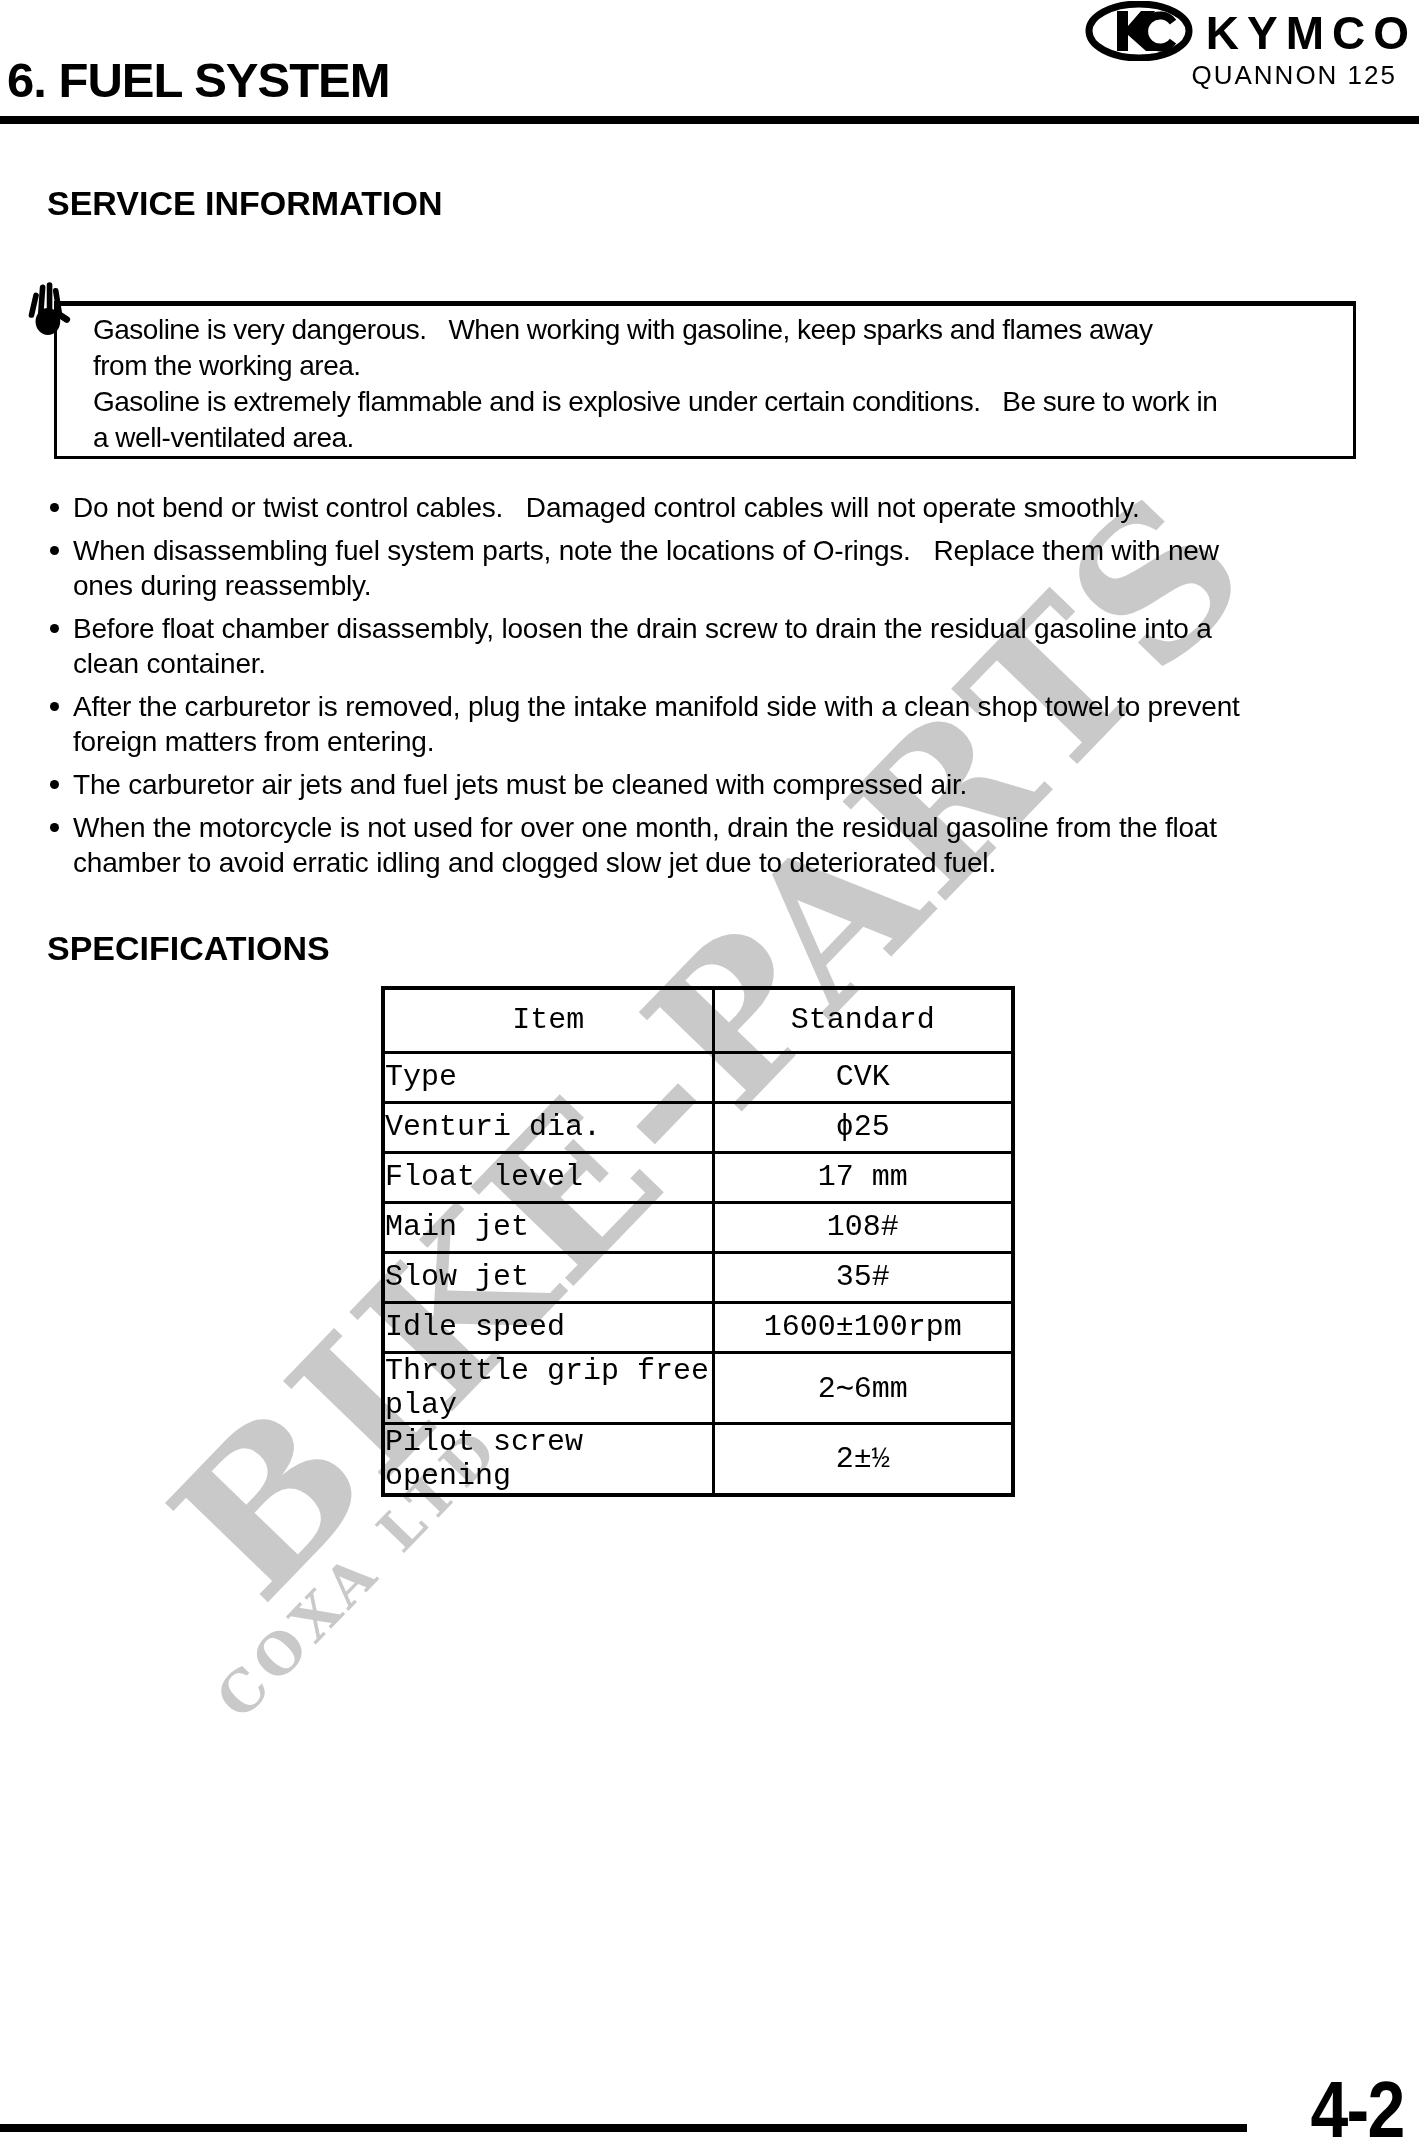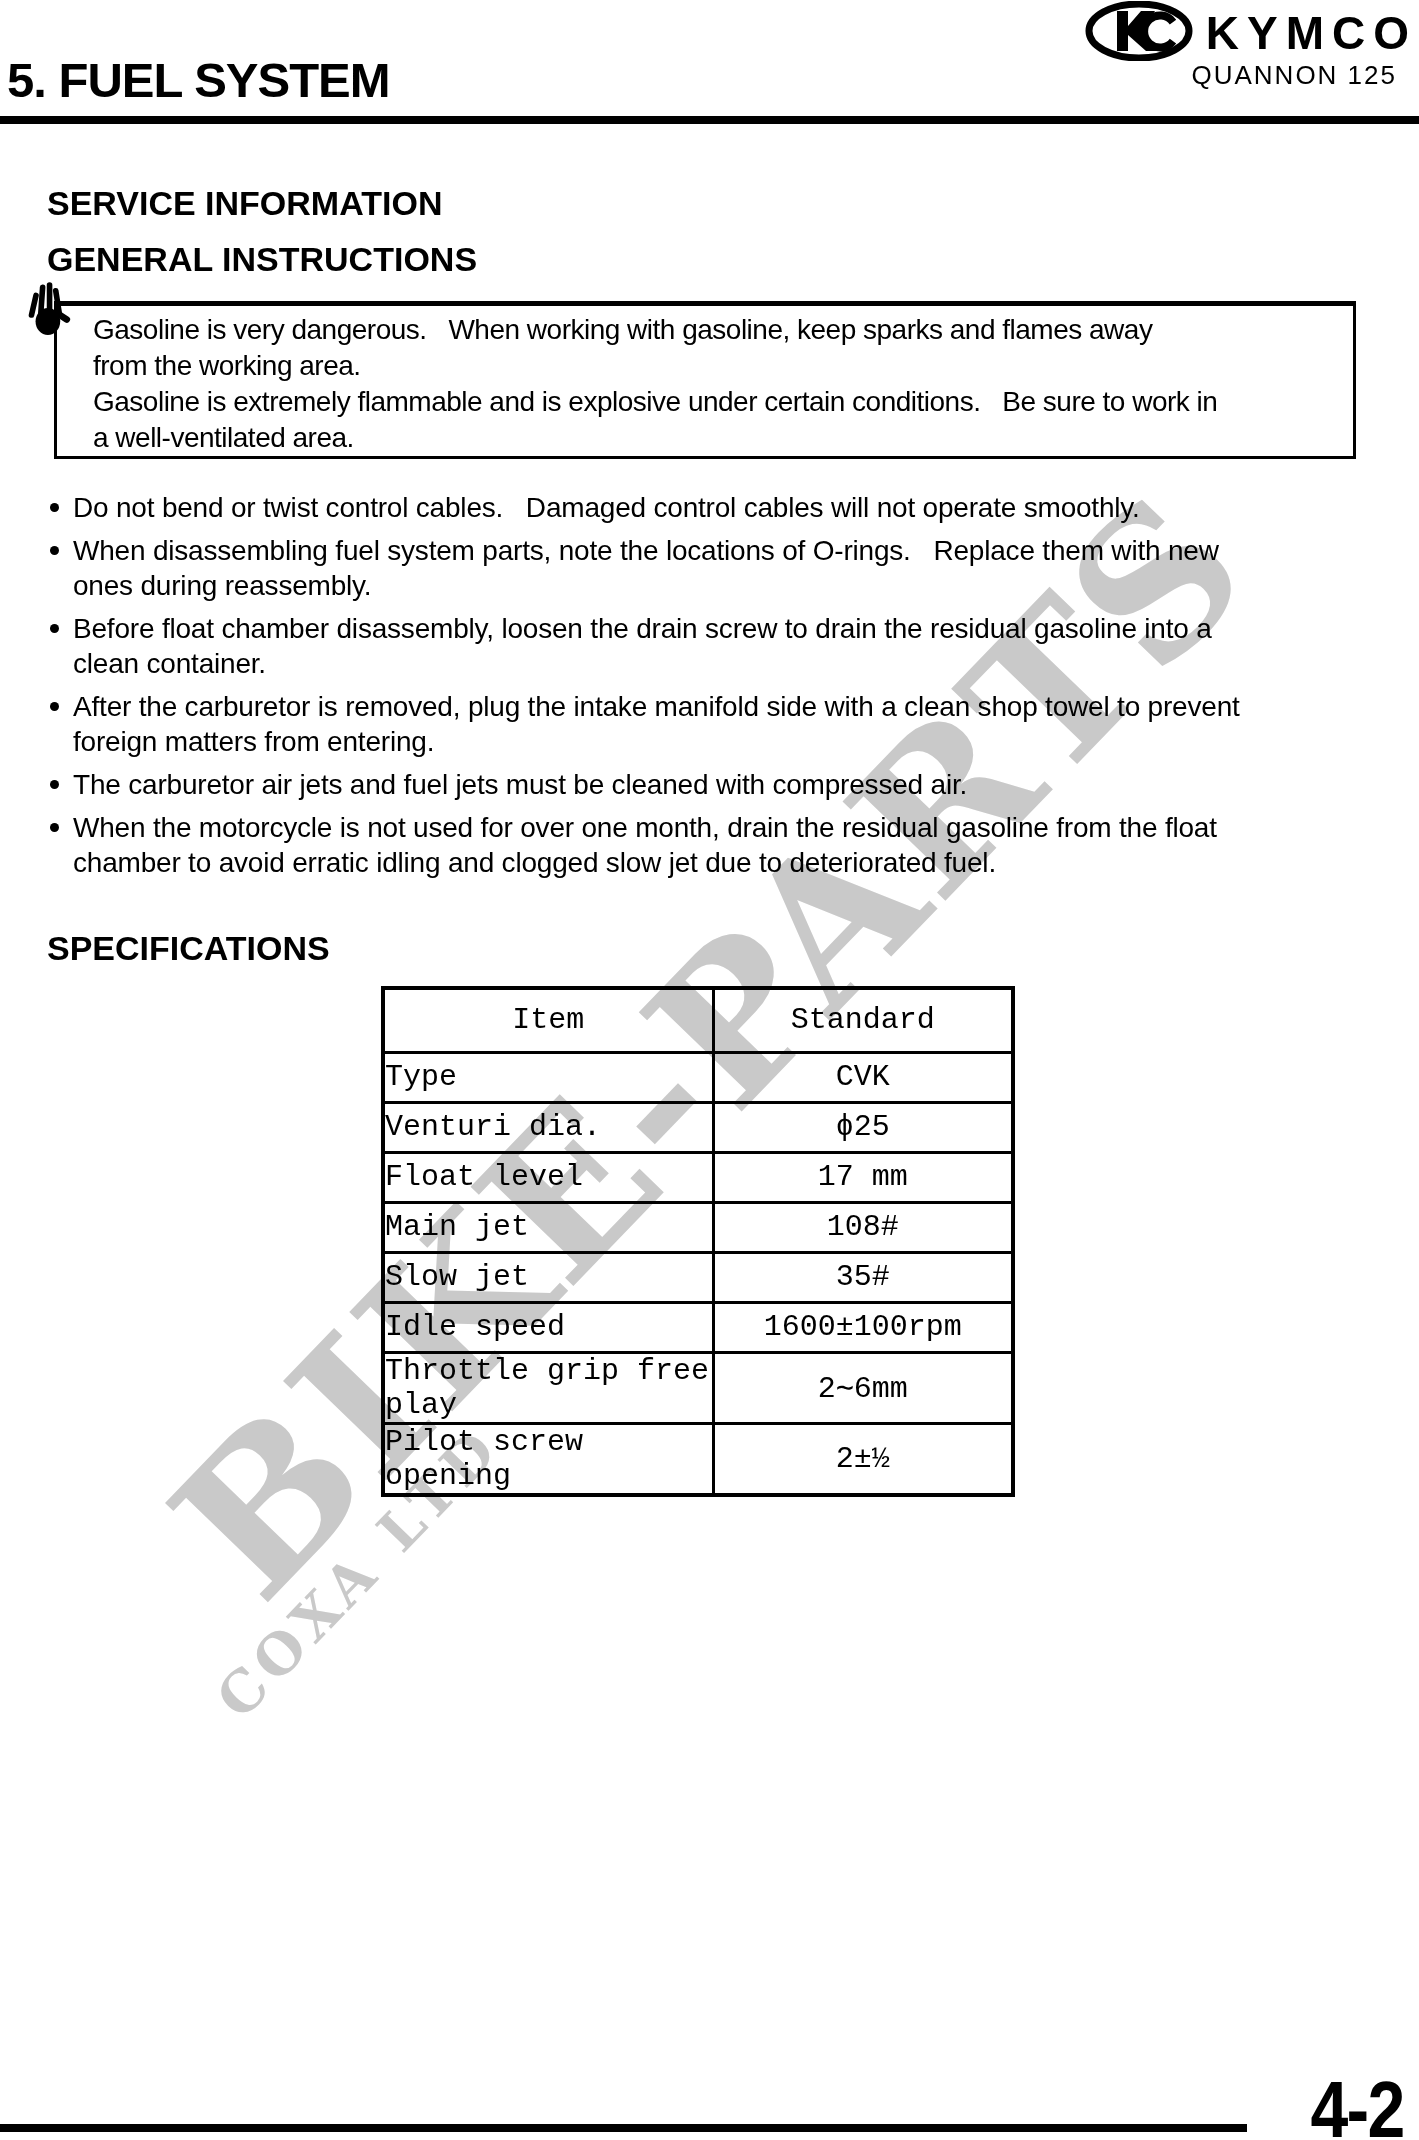--- a/index.html
+++ b/index.html
@@ -129,37 +129,36 @@
 </head>
 <body>
 
 <div class="page">
 
   <div class="wm wm-main">BIKE-PARTS</div>
   <div class="wm wm-sub">COXA LTD</div>
 
   <div class="content">
 
-    <div class="chapter-title">5. FUEL SYSTEM</div>
+    <div class="chapter-title">6. FUEL SYSTEM</div>
 
     <div class="brand-row">
       <span>
         <svg width="109" height="60" viewBox="0 0 109 60">
           <ellipse cx="54" cy="30" rx="50" ry="27" fill="none" stroke="#000" stroke-width="7"></ellipse>
           <path d="M32 10 h11 v15 l13-15 h14 L57 30 l18 20 H61 L43 34 v16 H32 z" fill="#000"></path>
           <path d="M88 21 a16 16 0 1 0 0 19" fill="none" stroke="#000" stroke-width="8"></path>
         </svg>
       </span>
       <span class="brand-name">KYMCO</span>
     </div>
     <div class="model-name">QUANNON 125</div>
     <div class="header-rule"></div>
 
     <div class="sect sect-svc">SERVICE INFORMATION</div>
-    <div class="sect sect-gen">GENERAL INSTRUCTIONS</div>
 
     <span class="hand-icon">
       <svg width="46" height="56" viewBox="0 0 40 50">
         <ellipse cx="19" cy="37" rx="11" ry="12" fill="#000"></ellipse>
         <rect x="4" y="11" width="5" height="23" rx="2.5" fill="#000" transform="rotate(13 6.5 22)"></rect>
         <rect x="11" y="4" width="5" height="28" rx="2.5" fill="#000" transform="rotate(4 13.5 18)"></rect>
         <rect x="18" y="2" width="5" height="30" rx="2.5" fill="#000"></rect>
         <rect x="25" y="7" width="5" height="25" rx="2.5" fill="#000" transform="rotate(-9 27.5 19)"></rect>
         <rect x="26" y="27" width="15" height="6" rx="3" fill="#000" transform="rotate(33 28 29)"></rect>
       </svg>

